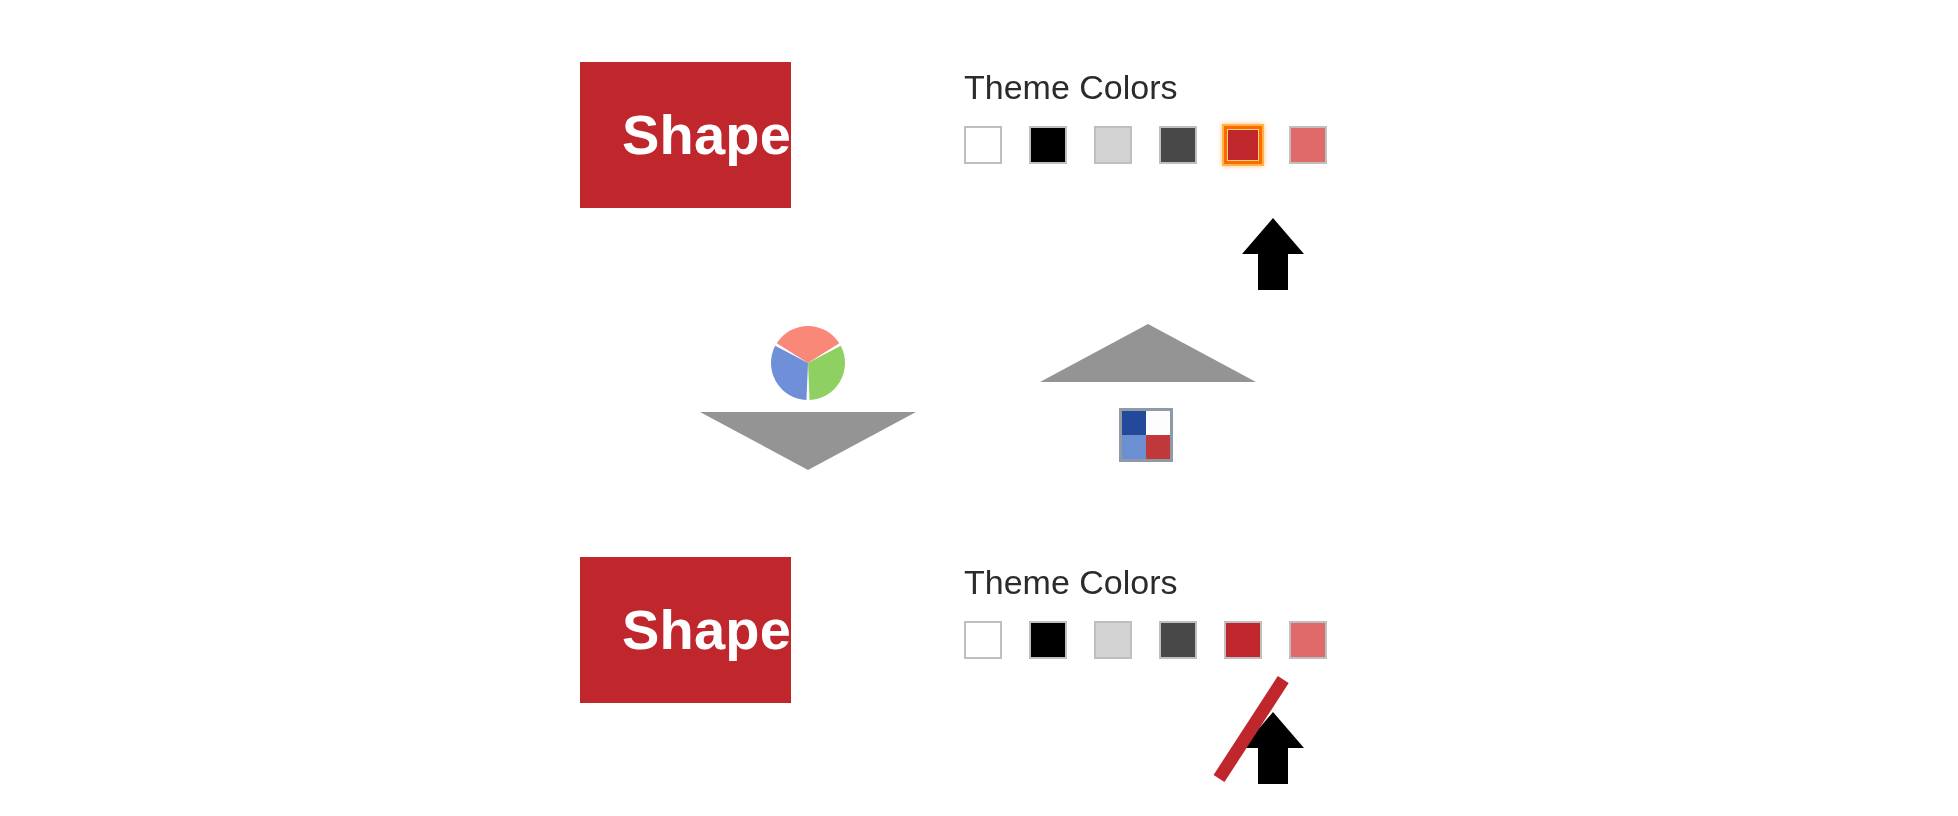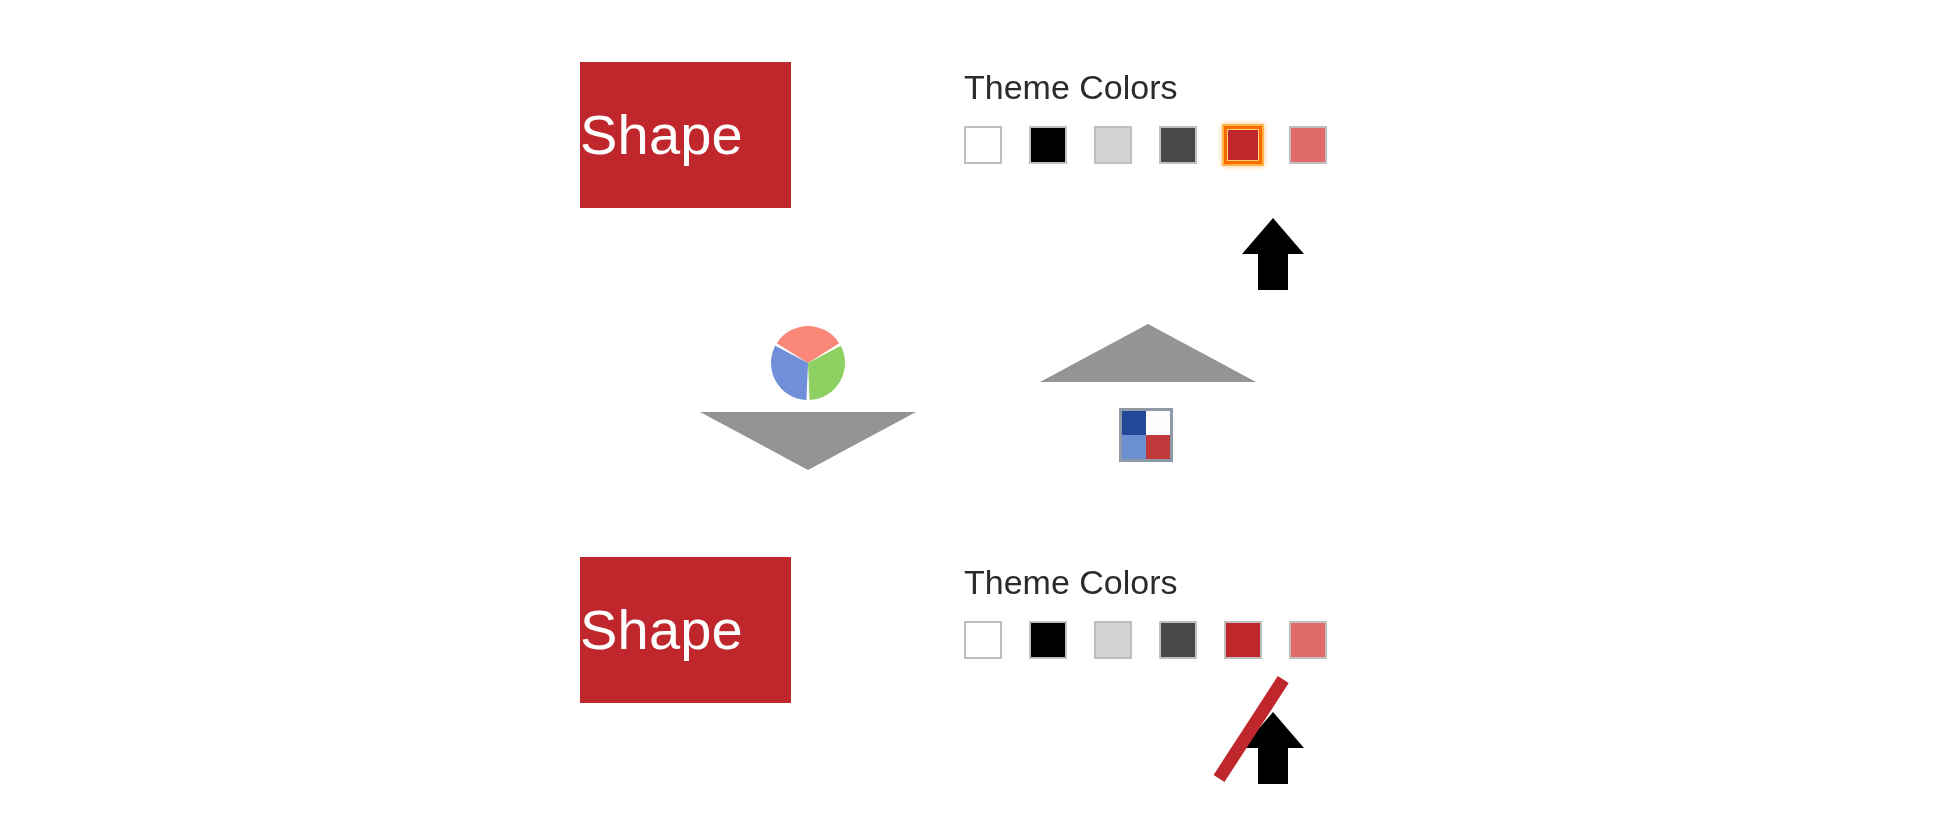--- a/index.html
+++ b/index.html
@@ -19,24 +19,24 @@
     width: 1958px;
     height: 816px;
     background: #ffffff;
   }
 
   
   .shape-box {
     position: absolute;
     display: flex;
     align-items: center;
-    justify-content: flex-start;
+    justify-content: flex-end;
     color: #ffffff;
     font-size: 56px;
-    font-weight: 400;
+    font-weight: 700;
     letter-spacing: 0.2px;
     line-height: 1;
     user-select: none;
   }
   #shape-box-top    { left: 580px; top: 62px;  width: 211px; height: 146px; }
   #shape-box-bottom { left: 580px; top: 557px; width: 211px; height: 146px; }
 
   
   .theme-panel {
     position: absolute;

